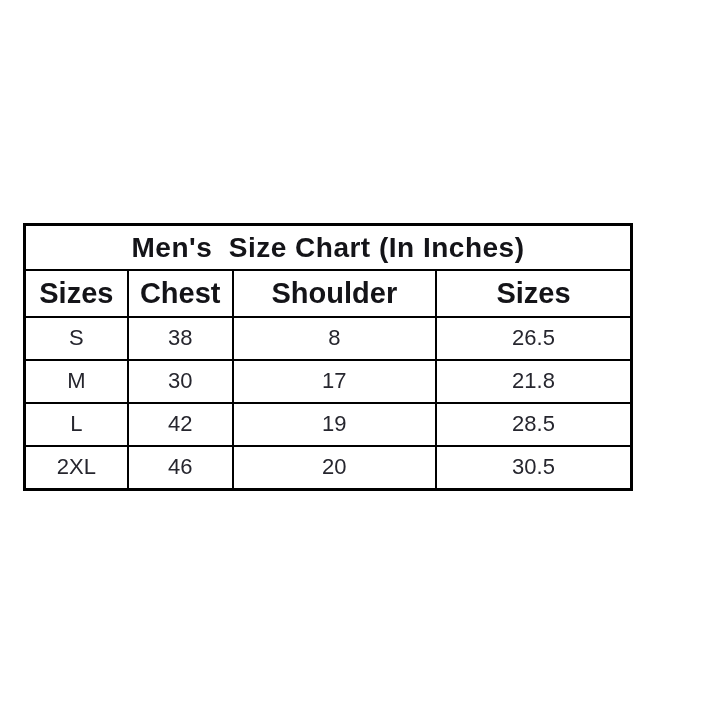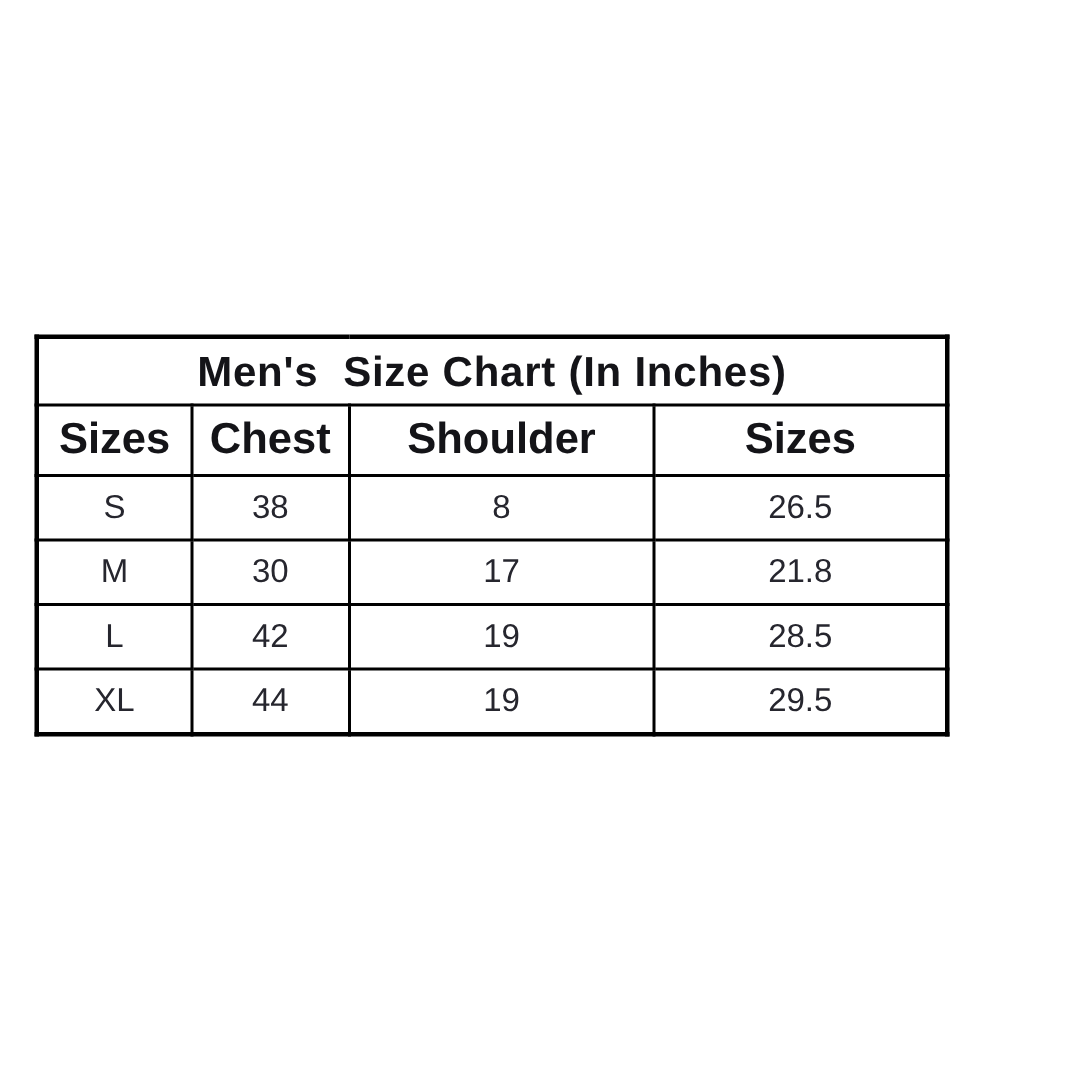--- a/index.html
+++ b/index.html
@@ -95,20 +95,20 @@
         <td>17</td>
         <td>21.8</td>
       </tr>
       <tr>
         <td>L</td>
         <td>42</td>
         <td>19</td>
         <td>28.5</td>
       </tr>
       <tr>
-        <td>XL</td>
-        <td>44</td>
-        <td>19</td>
-        <td>29.5</td>
+        <td>2XL</td>
+        <td>46</td>
+        <td>20</td>
+        <td>30.5</td>
       </tr>
     </tbody>
   </table>
 </div>
 
 </body></html>

